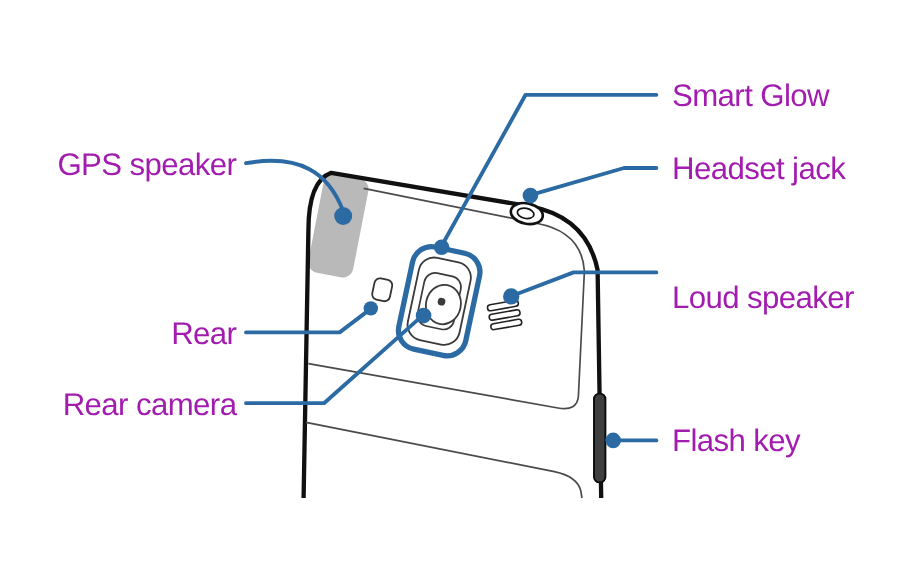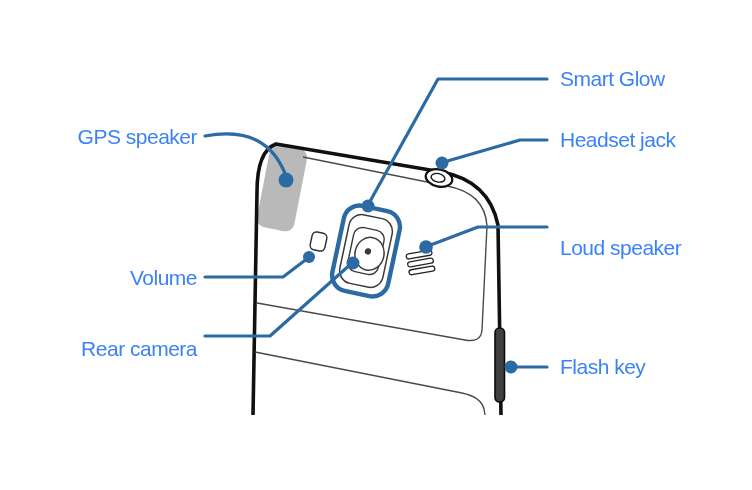--- a/index.html
+++ b/index.html
@@ -6,31 +6,31 @@
   .stage{
     position:relative;
     width:752px;height:490px;
     background:#ffffff;
     overflow:hidden;
     font-family:"Liberation Sans", sans-serif;
   }
   .diagram-svg{position:absolute;left:0;top:0;}
   .lbl{
     position:absolute;
-    font-size:21px;
+    font-size:26px;
     line-height:26px;
     letter-spacing:-0.5px;
-    color:#3b82f6;
+    color:#a21caf;
     white-space:nowrap;
   }
   .lbl-left{right:555px;text-align:right;}
   .lbl-right{left:560px;text-align:left;}
   .lbl-gps{top:124px;}
   .lbl-flash{top:265px;}
-  .lbl-rear{top:336px;text-align:center;}
+  .lbl-rear{top:324px;text-align:center;}
   .lbl-smartglow{top:66px;}
   .lbl-headset{top:127px;}
   .lbl-loudspeaker{top:215px;margin-top:20px;}
   .lbl-volume{top:354px;}
 </style>
 </head>
 <body>
 
 <div class="stage">
 
@@ -86,21 +86,21 @@
       <circle cx="368" cy="206" r="6.5"></circle>
       <circle cx="442" cy="163" r="6.5"></circle>
       <circle cx="426" cy="247" r="6.8"></circle>
       <circle cx="309" cy="257" r="6"></circle>
       <circle cx="353" cy="263" r="6.5"></circle>
       <circle cx="511" cy="367" r="6.5"></circle>
     </g>
   </svg>
 
   <div class="lbl lbl-left lbl-gps">GPS speaker</div>
-  <div class="lbl lbl-left lbl-flash">Volume</div>
+  <div class="lbl lbl-left lbl-flash">Rear</div>
   <div class="lbl lbl-left lbl-rear">Rear camera</div>
 
   <div class="lbl lbl-right lbl-smartglow">Smart Glow</div>
   <div class="lbl lbl-right lbl-headset">Headset jack</div>
   <div class="lbl lbl-right lbl-loudspeaker">Loud speaker</div>
   <div class="lbl lbl-right lbl-volume">Flash key</div>
 
 </div>
 
 </body></html>

